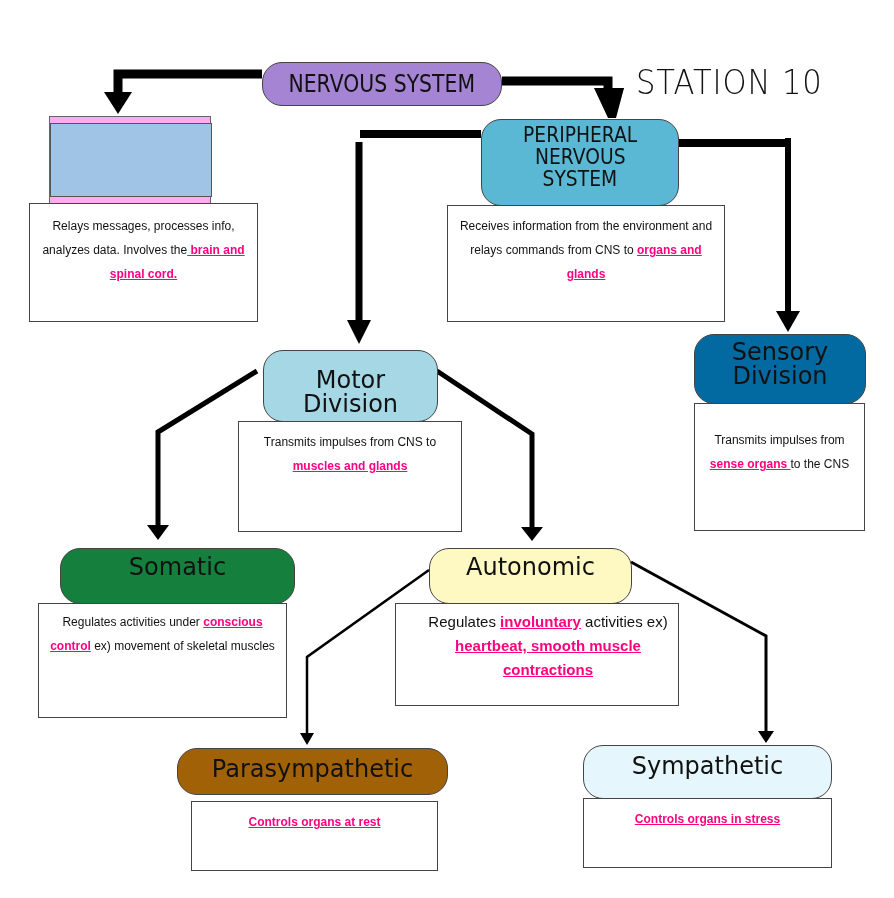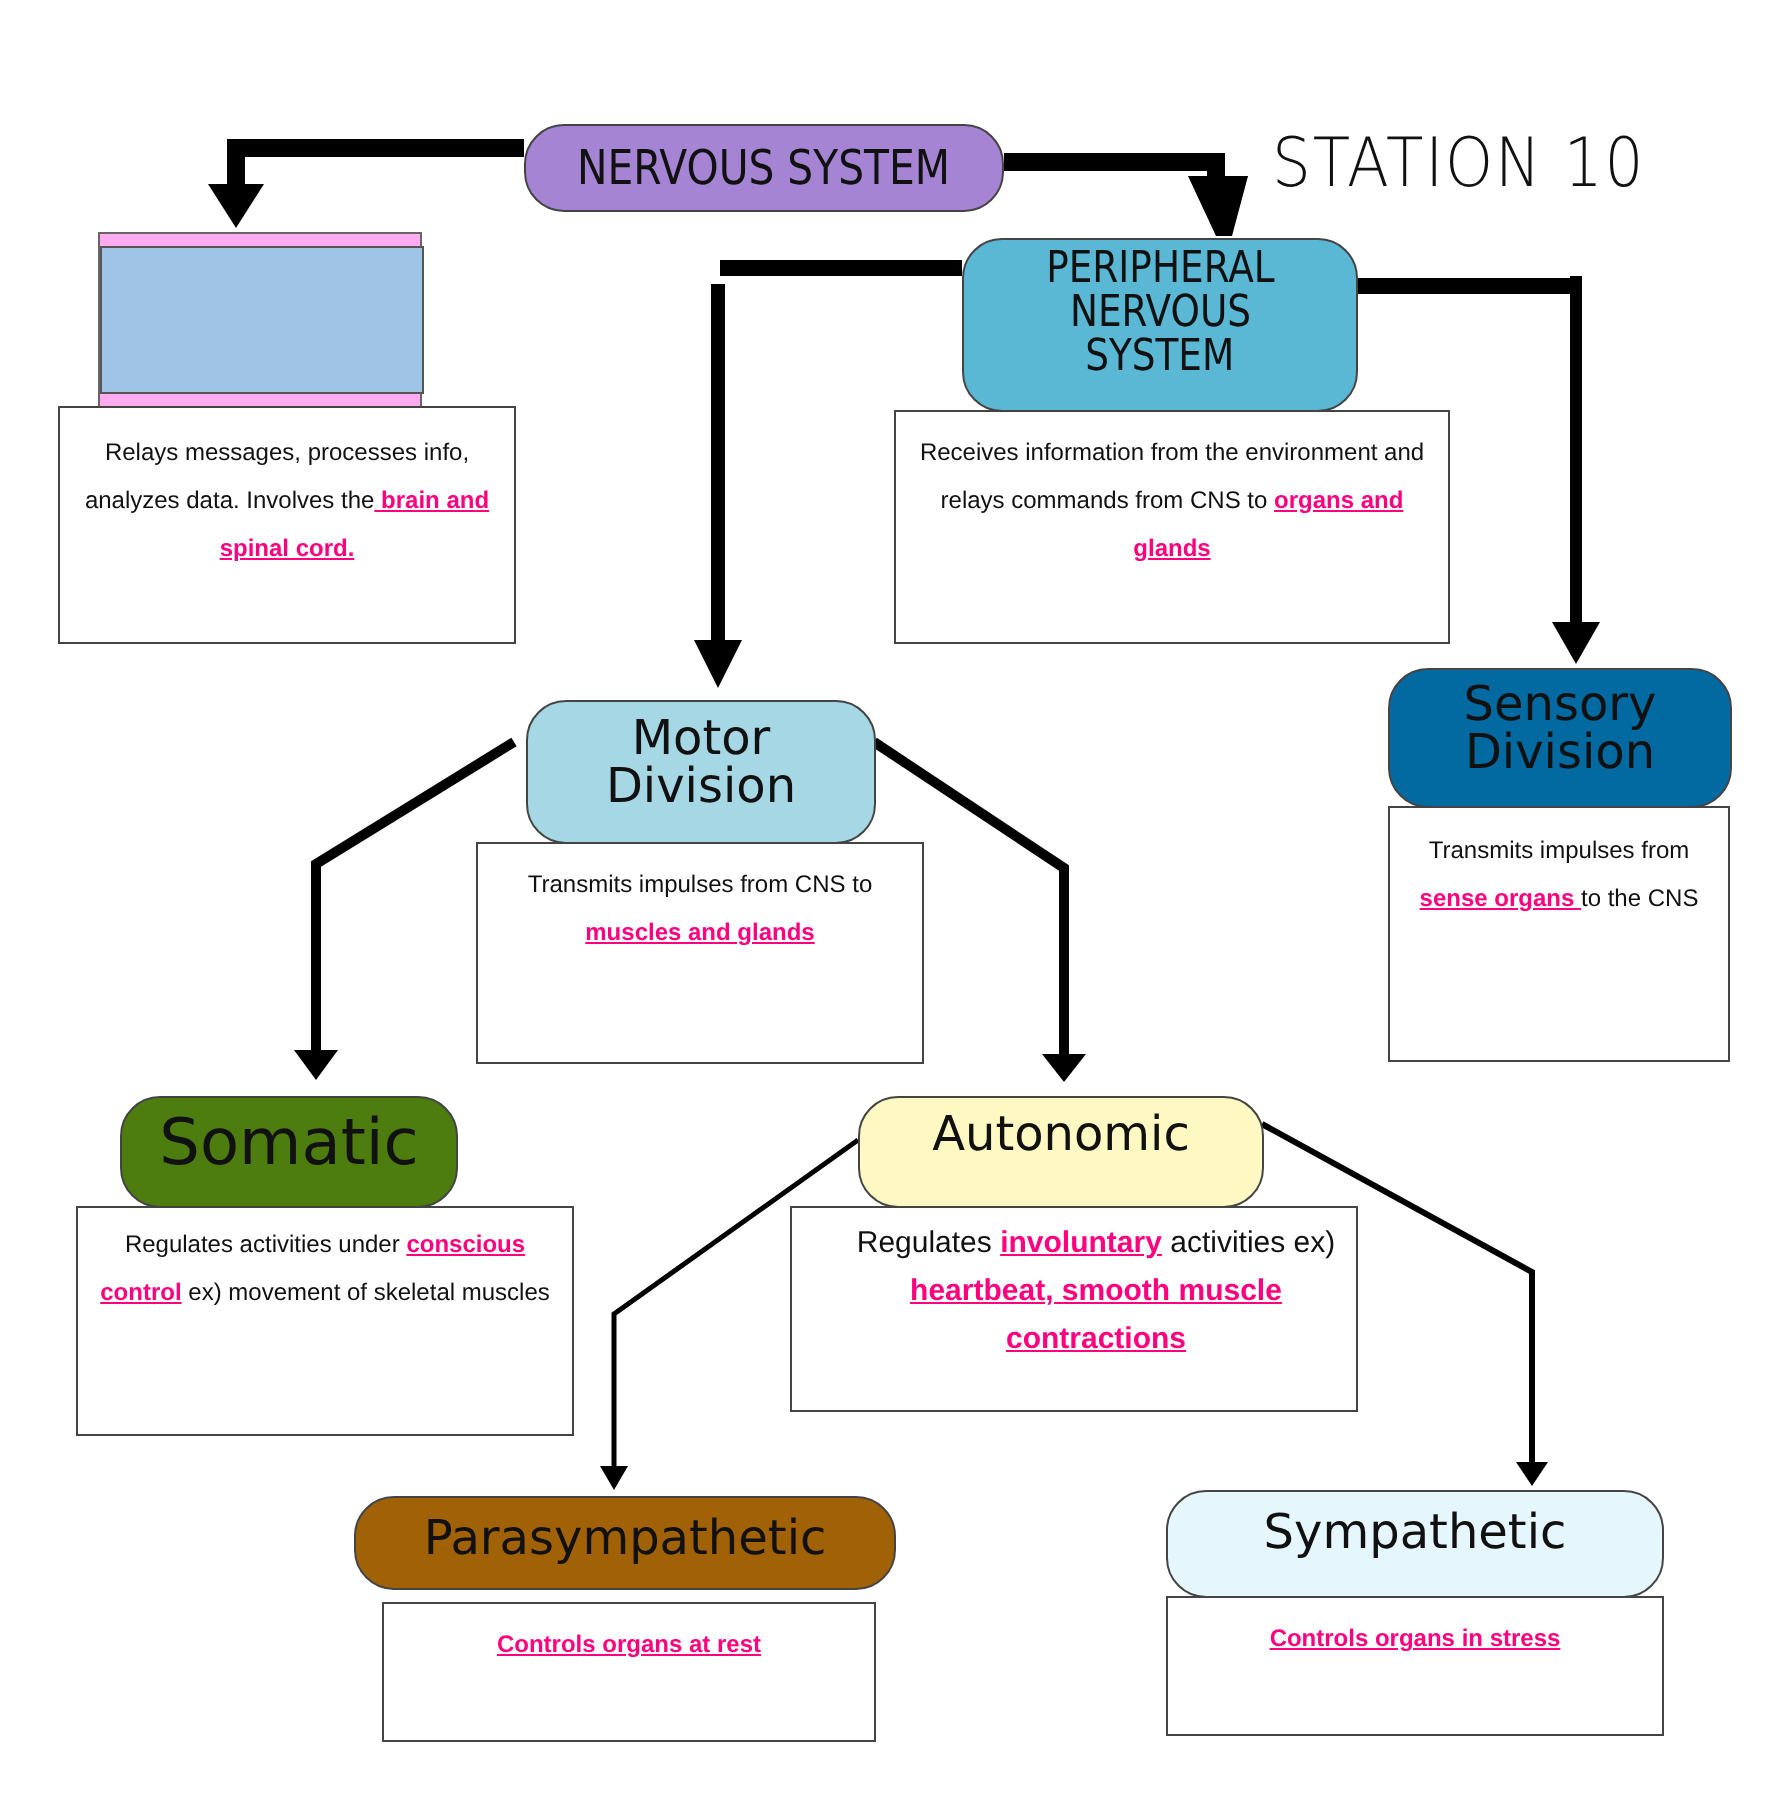--- a/index.html
+++ b/index.html
@@ -76,43 +76,43 @@
   <span style="transform:scaleX(0.85);display:inline-block;">NERVOUS</span>
   <span style="transform:scaleX(0.85);display:inline-block;">SYSTEM</span>
 </div>
 <div class="box desc" style="left:447px;top:205px;width:278px;height:117px;padding-top:8px;">
   <div style="width:262px;">
     <span>Receives information from the environment and relays commands from CNS to</span>
     <span class="hl">organs and glands</span>
   </div>
 </div>
 
-<div class="box hdr" style="left:263px;top:350px;width:175px;height:72px;background:#a6d7e5;font-size:24px;padding-top:6px;">
+<div class="box hdr" style="left:263px;top:350px;width:175px;height:72px;background:#a6d7e5;font-size:24px;padding-top:17px;">
   <span>Motor</span>
   <span>Division</span>
 </div>
 <div class="box desc" style="left:238px;top:421px;width:224px;height:111px;padding-top:8px;">
   <div style="width:210px;">
     <span>Transmits impulses from CNS to</span>
     <span class="hl">muscles and  glands</span>
   </div>
 </div>
 
 <div class="box hdr" style="left:694px;top:334px;width:172px;height:70px;background:#0369a1;font-size:24px;padding-top:5px;">
   <span>Sensory</span>
   <span>Division</span>
 </div>
-<div class="box desc" style="left:694px;top:403px;width:171px;height:128px;padding-top:9px;">
+<div class="box desc" style="left:694px;top:403px;width:171px;height:128px;padding-top:24px;">
   <div style="width:140px;">
     <span>Transmits impulses from</span>
     <span class="hl">sense organs </span><span>to the CNS</span>
   </div>
 </div>
 
-<div class="box hdr" style="left:60px;top:548px;width:169px;height:56px;background:#4d7c0f;font-size:32px;padding-top:6px;">
+<div class="box hdr" style="left:60px;top:548px;width:235px;height:56px;background:#15803d;font-size:24px;padding-top:6px;">
   <span>Somatic</span>
 </div>
 <div class="box desc" style="left:38px;top:603px;width:249px;height:115px;padding-top:6px;">
   <div style="width:230px;">
     <span>Regulates activities under</span>
     <span class="hl">conscious control</span>
     <span>ex) movement of skeletal muscles</span>
   </div>
 </div>
 

